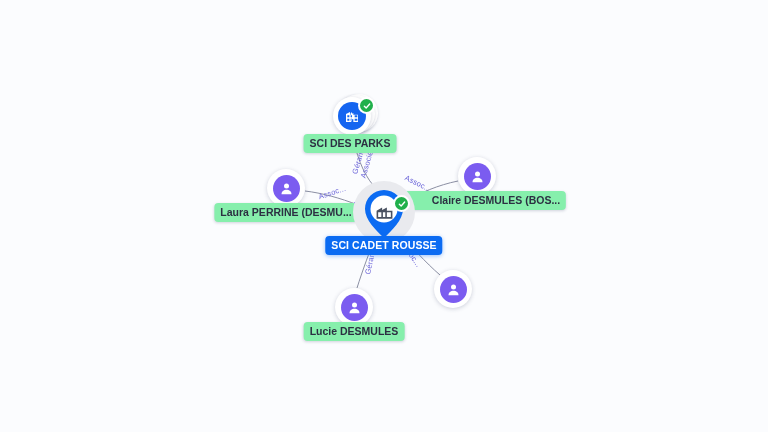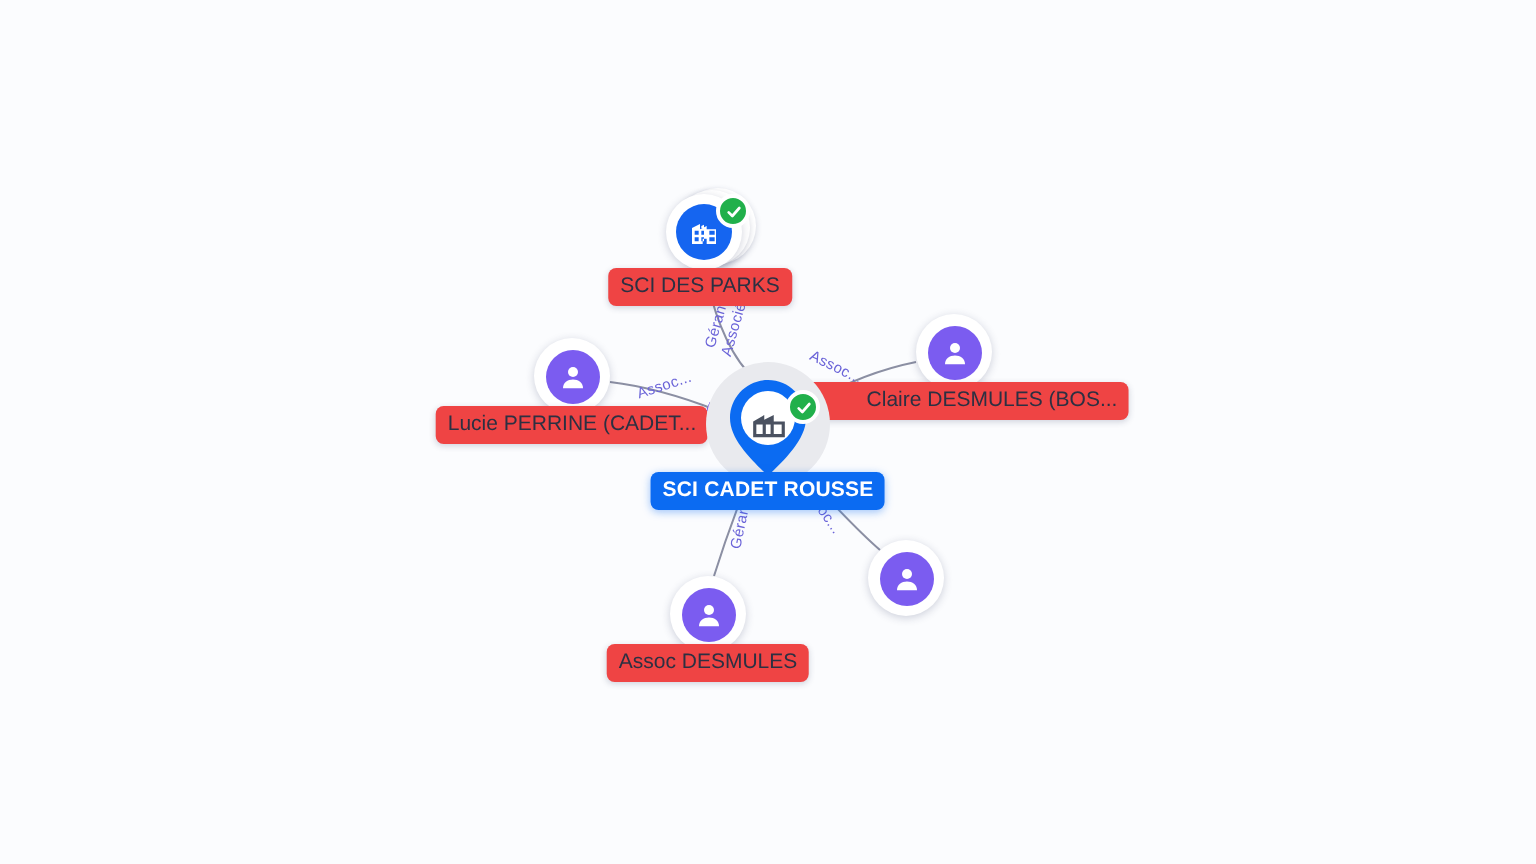--- a/index.html
+++ b/index.html
@@ -136,27 +136,28 @@
     align-items: center;
     justify-content: center;
   }
   .focus-icon svg { display: block; }
 
   
   .node-label {
     position: absolute;
     transform: translateX(-50%);
     white-space: nowrap;
-    background: #ef4444;
+    background: #86efac;
     color: #2c3042;
     font-size: 10.5px;
     line-height: 13px;
     padding: 3px 6px;
     border-radius: 4px;
     box-shadow: 0 1px 3px rgba(40,50,90,0.20);
+    font-weight: bold;
   }
   .node-label.focus {
     background: #0b6bf2;
     color: #ffffff;
     font-weight: bold;
     letter-spacing: 0.1px;
     box-shadow: 0 1px 4px rgba(11,107,242,0.40);
   }
 
   
@@ -234,21 +235,21 @@
   <div class="node" style="left:286px; top:188px;">
     <div class="person-circle">
       <div class="person-inner">
         <svg width="15" height="15" viewBox="0 0 24 24" fill="#ffffff">
           <circle cx="12" cy="8" r="4"></circle>
           <path d="M4 21c0-4.4 3.6-7 8-7s8 2.6 8 7z"></path>
         </svg>
       </div>
     </div>
   </div>
-  <div class="node-label" style="left:286px; top:203px;">Lucie PERRINE (CADET...</div>
+  <div class="node-label" style="left:286px; top:203px;">Laura PERRINE (DESMU...</div>
 
   <div class="node" style="left:477px; top:176px;">
     <div class="person-circle">
       <div class="person-inner">
         <svg width="15" height="15" viewBox="0 0 24 24" fill="#ffffff">
           <circle cx="12" cy="8" r="4"></circle>
           <path d="M4 21c0-4.4 3.6-7 8-7s8 2.6 8 7z"></path>
         </svg>
       </div>
     </div>
@@ -258,21 +259,21 @@
   <div class="node" style="left:354px; top:307px;">
     <div class="person-circle">
       <div class="person-inner">
         <svg width="15" height="15" viewBox="0 0 24 24" fill="#ffffff">
           <circle cx="12" cy="8" r="4"></circle>
           <path d="M4 21c0-4.4 3.6-7 8-7s8 2.6 8 7z"></path>
         </svg>
       </div>
     </div>
   </div>
-  <div class="node-label" style="left:354px; top:322px;">Assoc DESMULES</div>
+  <div class="node-label" style="left:354px; top:322px;">Lucie DESMULES</div>
 
   <div class="node" style="left:453px; top:289px;">
     <div class="person-circle">
       <div class="person-inner">
         <svg width="15" height="15" viewBox="0 0 24 24" fill="#ffffff">
           <circle cx="12" cy="8" r="4"></circle>
           <path d="M4 21c0-4.4 3.6-7 8-7s8 2.6 8 7z"></path>
         </svg>
       </div>
     </div>

